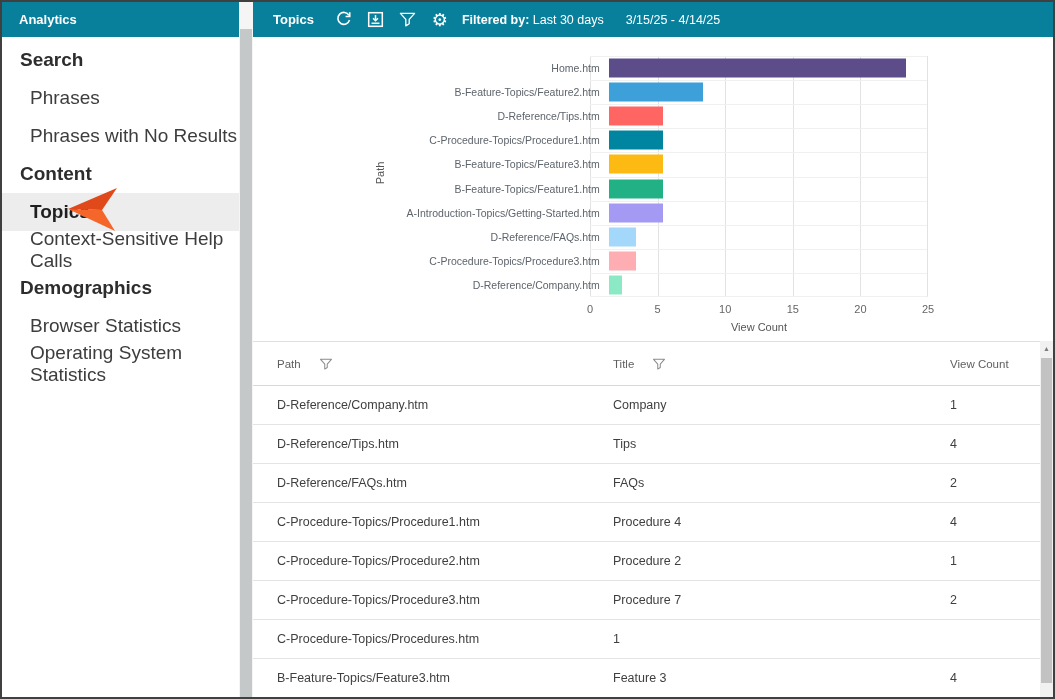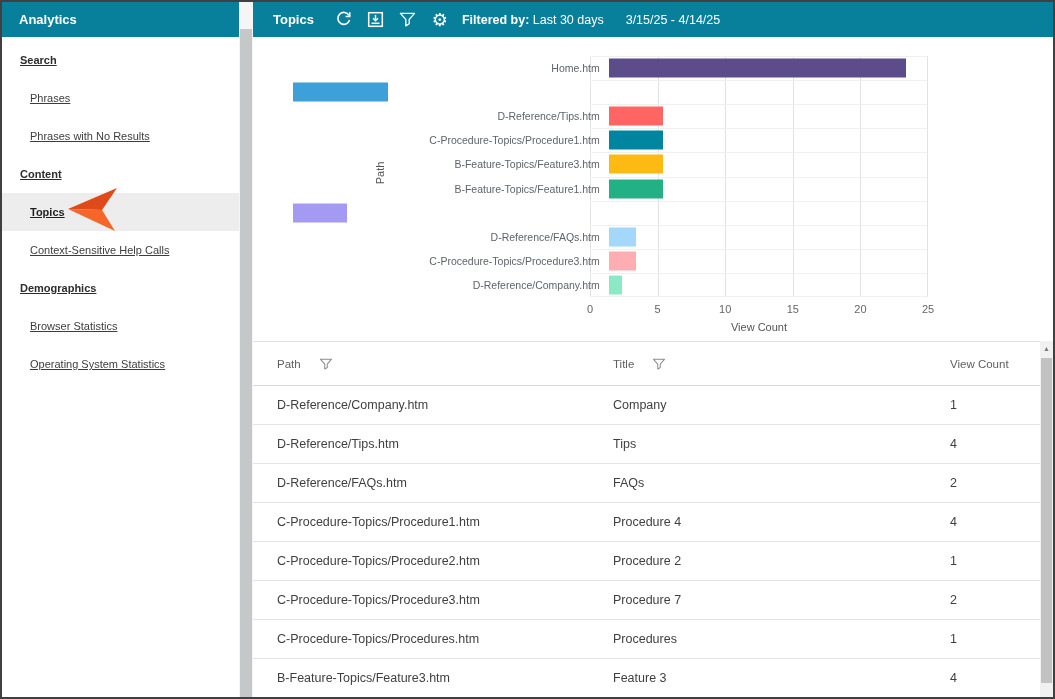--- a/index.html
+++ b/index.html
@@ -13,21 +13,21 @@
   .gear-glyph{font-size:18px;line-height:1;}
   .filtered{margin-left:6px;white-space:nowrap;}
   .daterange{margin-left:22px;white-space:nowrap;}
 
   
   .page-scrollbar{position:absolute;left:237px;top:0;width:14px;height:100%;background:#f5f5f5;}
   .page-scroll-thumb{position:absolute;left:1px;right:1px;top:27px;bottom:0;background:#c5c8c9;}
 
   
   .sidebar{position:absolute;left:0;top:35px;width:237px;bottom:0;background:#fff;padding-top:4px;box-sizing:border-box;}
-  .side-row{height:38px;display:flex;align-items:center;font-size:11px;color:#3d3d3d;padding-left:28px;box-sizing:border-box;cursor:pointer;text-decoration:underline;}
+  .side-row{height:38px;display:flex;align-items:center;font-size:19px;color:#3d3d3d;padding-left:28px;box-sizing:border-box;cursor:pointer;}
   .side-row.header{font-weight:bold;color:#2d2d2d;padding-left:18px;cursor:default;}
   .side-row.selected{background:#ededee;font-weight:bold;color:#1f1f1f;}
   .annotation-arrow{position:absolute;left:65px;top:185px;}
 
   
   .chart-panel{position:absolute;left:251px;top:35px;width:800px;height:304px;background:#fff;}
   .plot-grid{position:absolute;left:337px;top:19px;width:338px;height:241px;
      background-image:repeating-linear-gradient(to bottom,#f0f0f0 0 1px,transparent 1px 24.1px),
                       repeating-linear-gradient(to right,#e2e2e2 0 1px,transparent 1px 67.6px);
      border-right:1px solid #e2e2e2;border-bottom:1px solid #f0f0f0;box-sizing:border-box;}
@@ -121,20 +121,21 @@
     <div class="ylabel">Path</div>
     <div class="plot-grid"></div>
     <div class="chart-rows" id="chart-rows">
         <div class="chart-row">
           <div class="chart-cat">Home.htm</div>
           <div class="bar-area">
             <div class="bar" style="width: 297.44px; background: rgb(92, 77, 138);"></div>
           </div>
         </div>
         <div class="chart-row">
+          <div class="chart-cat">B-Feature-Topics/Feature2.htm</div>
           <div class="bar-area">
             <div class="bar" style="width: 94.64px; background: rgb(61, 160, 217);"></div>
           </div>
         </div>
         <div class="chart-row">
           <div class="chart-cat">D-Reference/Tips.htm</div>
           <div class="bar-area">
             <div class="bar" style="width: 54.08px; background: rgb(255, 102, 99);"></div>
           </div>
         </div>
@@ -150,20 +151,21 @@
             <div class="bar" style="width: 54.08px; background: rgb(252, 186, 18);"></div>
           </div>
         </div>
         <div class="chart-row">
           <div class="chart-cat">B-Feature-Topics/Feature1.htm</div>
           <div class="bar-area">
             <div class="bar" style="width: 54.08px; background: rgb(34, 177, 133);"></div>
           </div>
         </div>
         <div class="chart-row">
+          <div class="chart-cat">A-Introduction-Topics/Getting-Started.htm</div>
           <div class="bar-area">
             <div class="bar" style="width: 54.08px; background: rgb(164, 154, 244);"></div>
           </div>
         </div>
         <div class="chart-row">
           <div class="chart-cat">D-Reference/FAQs.htm</div>
           <div class="bar-area">
             <div class="bar" style="width: 27.04px; background: rgb(163, 216, 251);"></div>
           </div>
         </div>
@@ -235,21 +237,20 @@
           <div class="col c-title">Procedure 2</div>
           <div class="col c-count">1</div>
         </div>
         <div class="t-row">
           <div class="col c-path">C-Procedure-Topics/Procedure3.htm</div>
           <div class="col c-title">Procedure 7</div>
           <div class="col c-count">2</div>
         </div>
         <div class="t-row">
           <div class="col c-path">C-Procedure-Topics/Procedures.htm</div>
-          <div class="col c-title">Procedures</div>
           <div class="col c-count">1</div>
         </div>
         <div class="t-row">
           <div class="col c-path">B-Feature-Topics/Feature3.htm</div>
           <div class="col c-title">Feature 3</div>
           <div class="col c-count">4</div>
         </div>
       </div>
   </section>
 

